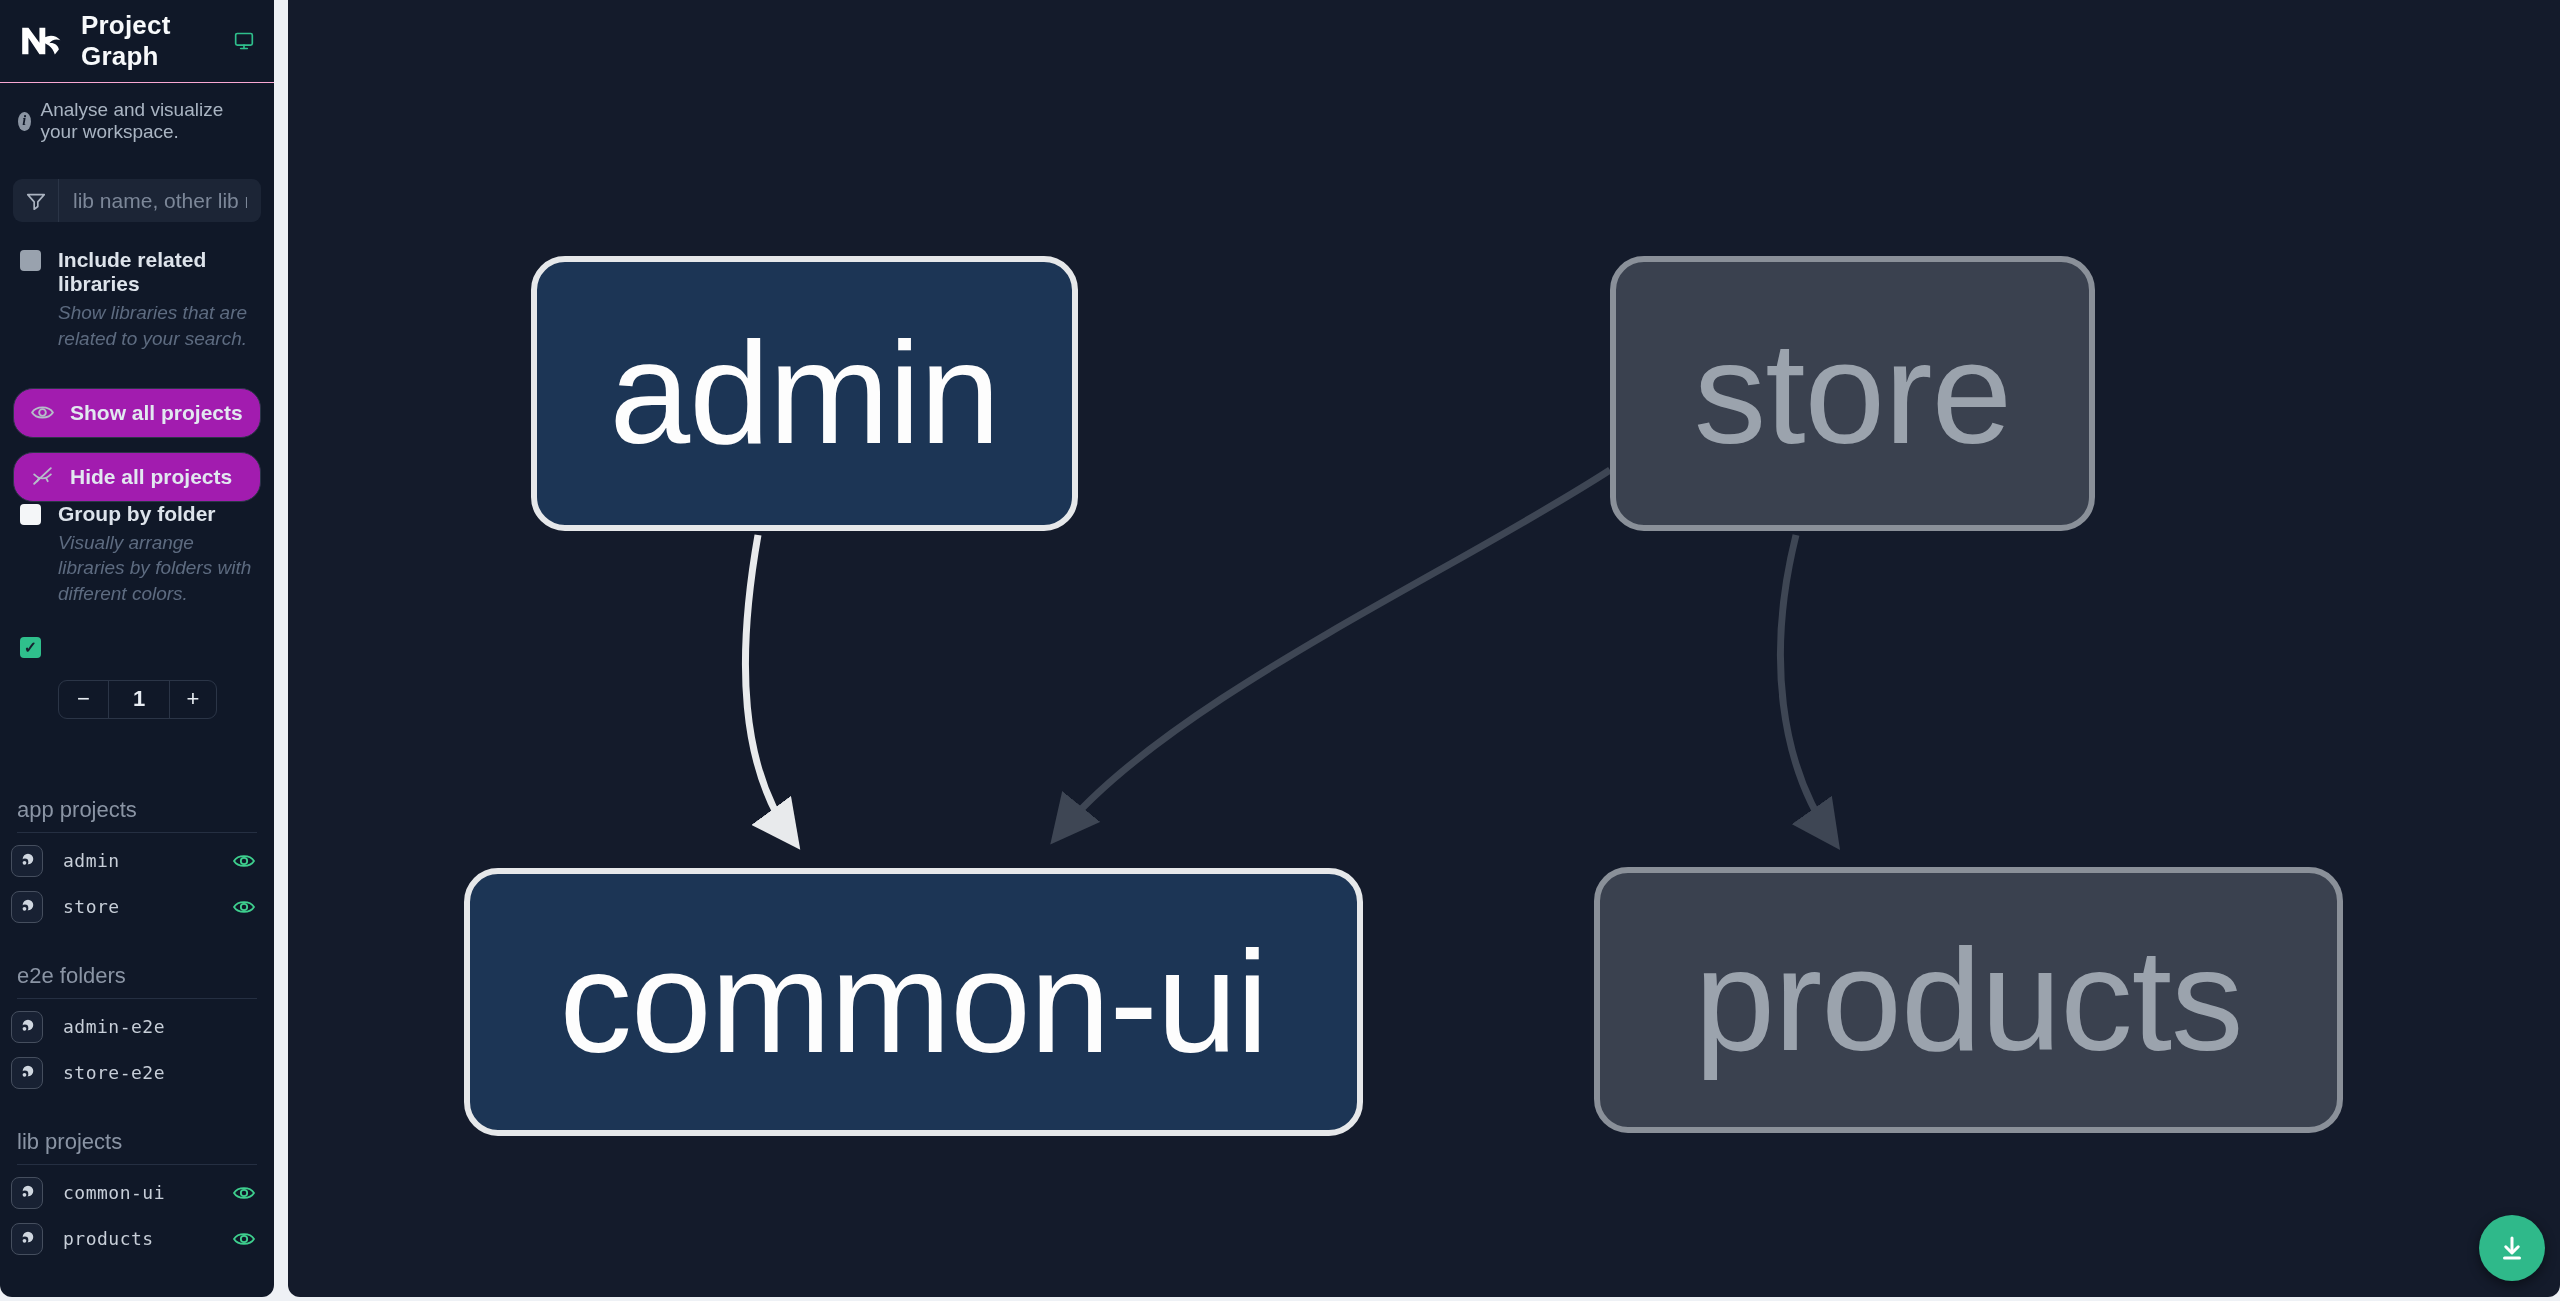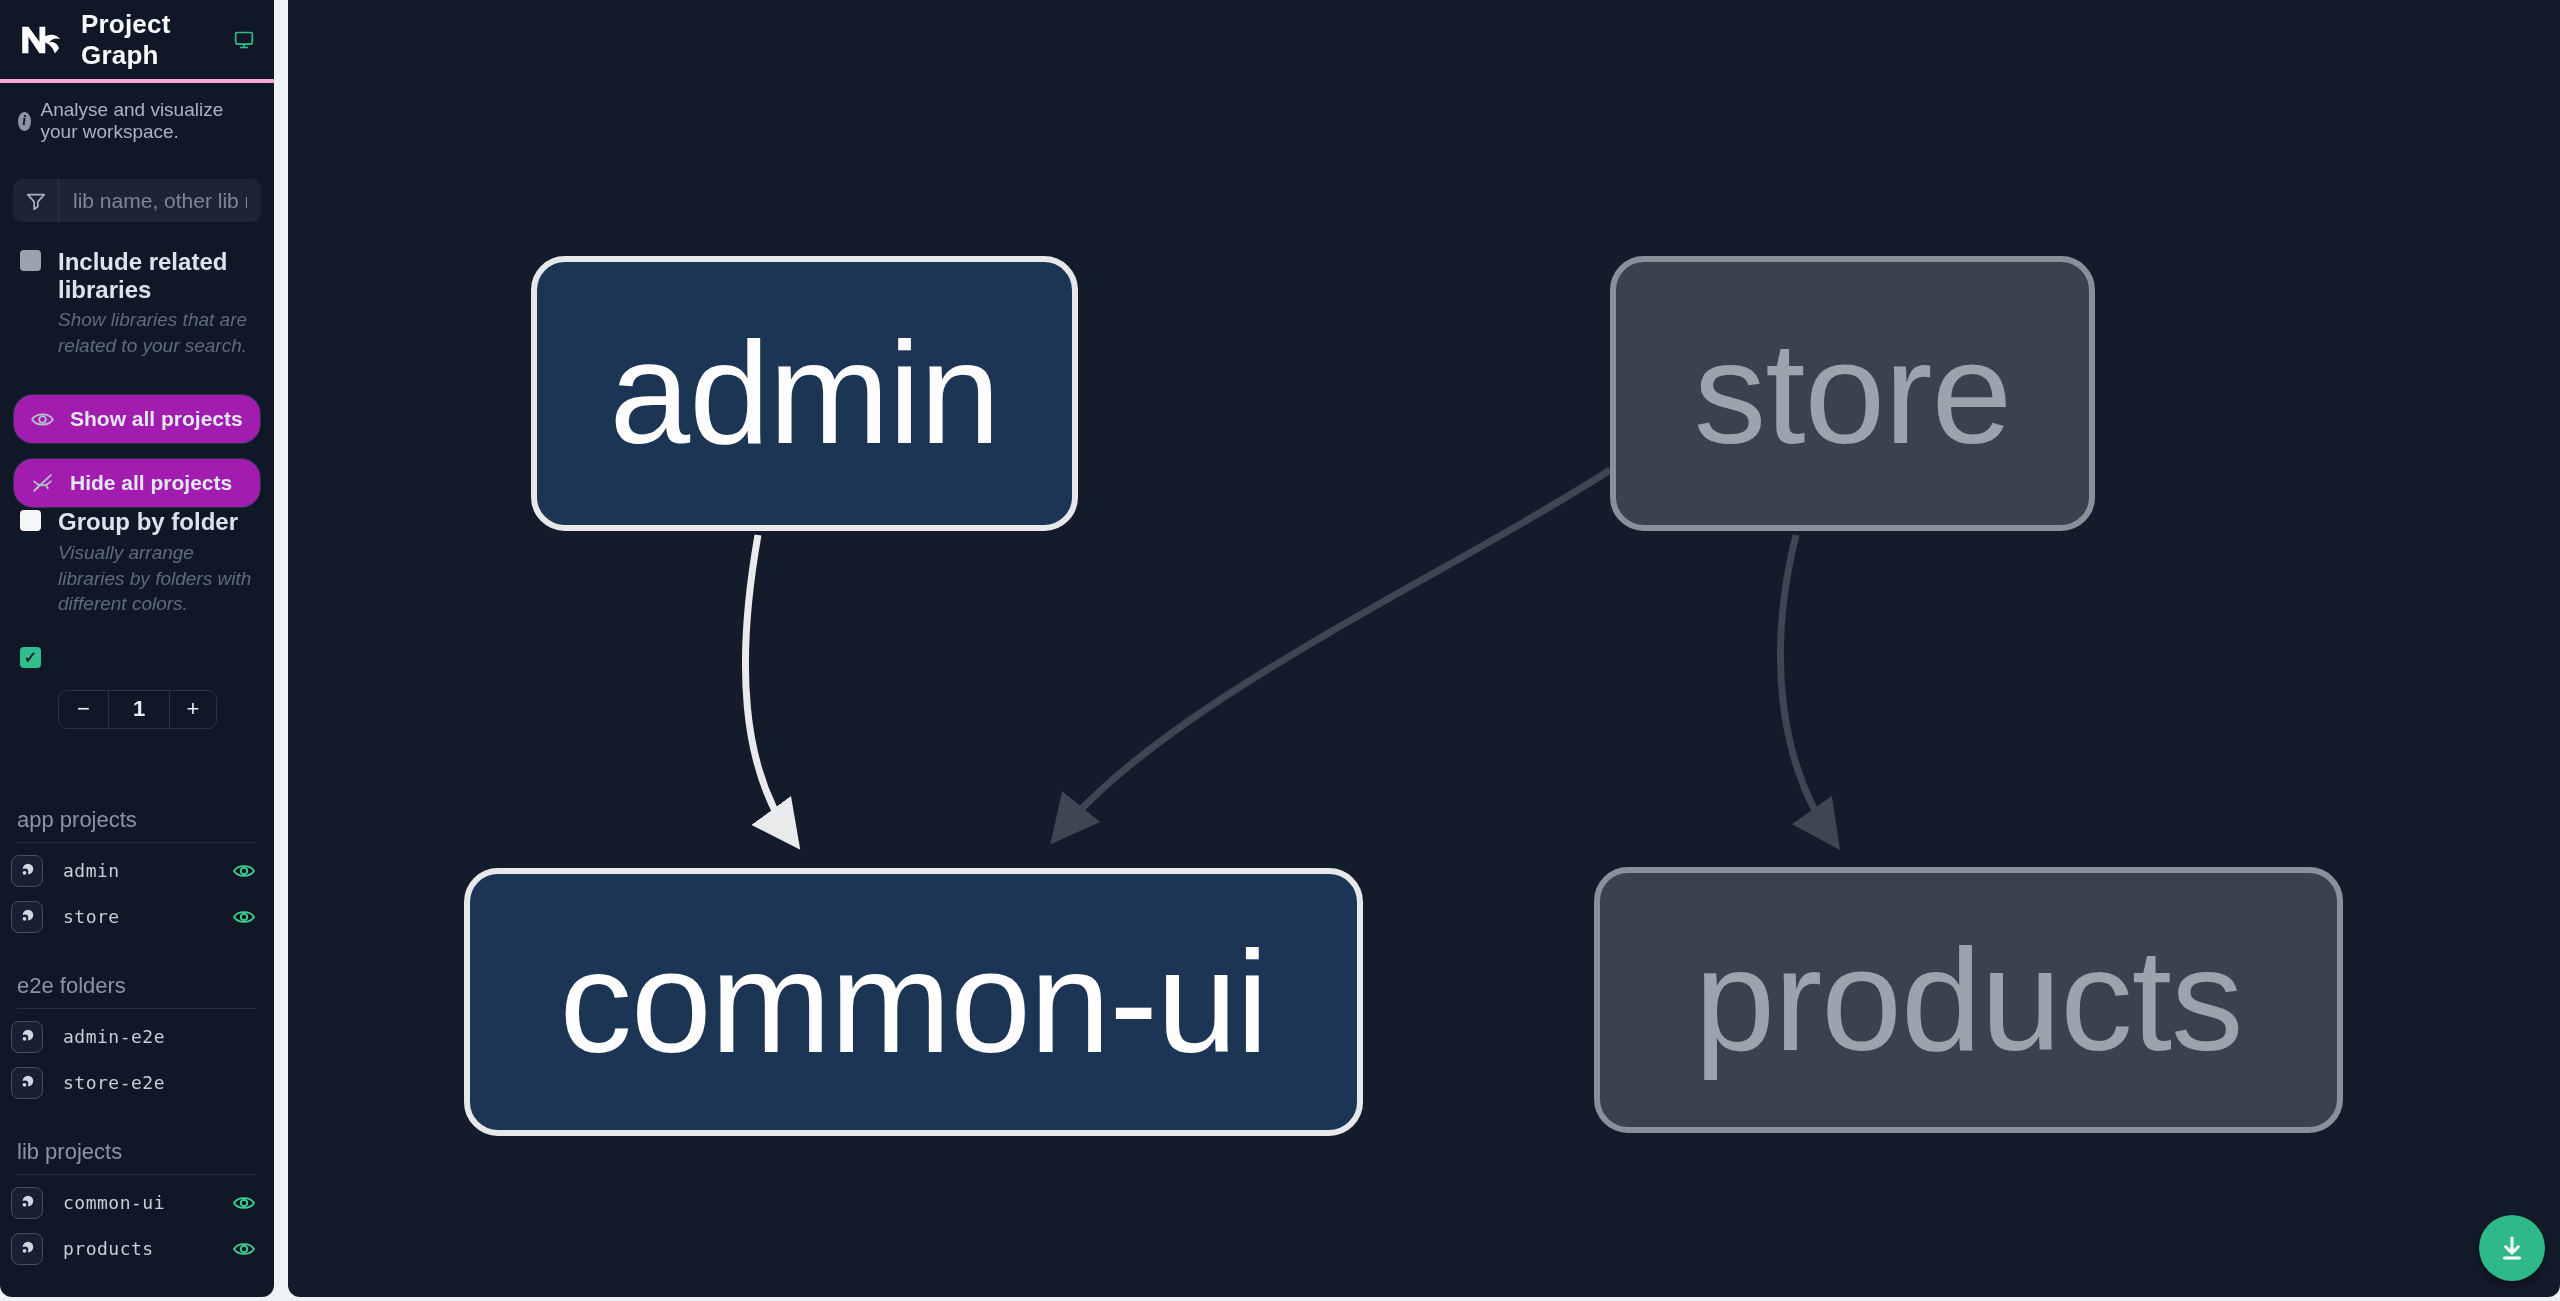--- a/index.html
+++ b/index.html
@@ -12,21 +12,21 @@
 
   
   .sidebar {
     position:absolute; left:0; top:0; width:274px; height:1297px;
     background:#101828; border-radius:0 0 12px 12px;
     display:flex; flex-direction:column; overflow:hidden;
   }
   .side-header {
     display:flex; align-items:center; gap:17px;
     padding:0 20px; height:83px; flex:0 0 83px;
-    border-bottom:4px solid #f9a8d4;
+    border-bottom:1px solid #f9a8d4;
   }
   .nx-logo { width:44px; height:32px; flex:0 0 auto; }
   .app-title { color:#f7f9fb; font-size:26px; font-weight:700; letter-spacing:0.2px; }
   .monitor-icon { width:26px; height:26px; color:#2fbf8c; margin-left:2px; }
 
   .tagline {
     display:flex; align-items:center; gap:10px;
     padding:0 18px; margin-top:16px; color:#a9b4c2; font-size:19px;
   }
   .info-icon {
@@ -49,21 +49,21 @@
   }
   .search-box input::placeholder { color:#7c8798; }
 
   .option { display:flex; padding:0 20px; margin-top:26px; gap:17px; align-items:flex-start; }
   .cb { width:21px; height:21px; border-radius:4px; flex:0 0 21px; margin-top:2px;
         display:flex; align-items:center; justify-content:center; font-size:16px; font-weight:700; }
   .cb-gray  { background:#99a2ae; }
   .cb-white { background:#f4f6f8; }
   .cb-teal  { background:#2fbf8c; color:#17212f; }
   .option .texts { display:flex; flex-direction:column; }
-  .option .label { color:#dde3eb; font-size:24px; font-weight:700; line-height:1.15; }
+  .option .label { color:#dde3eb; font-size:21px; font-weight:700; line-height:1.15; }
   .option .desc  { color:#5d6b80; font-size:19px; line-height:1.35; margin-top:4px;font-style:italic; }
 
   .side-btn {
     margin:0 13px; height:50px; border:1.5px solid #2b3547; border-radius:20px;
     background:#a21caf; display:flex; align-items:center; gap:15px; padding:0 16px;
     color:#e2e8f0; font-size:21px; font-weight:700; cursor:pointer;
   }
   .side-btn .bicon { width:25px; height:25px; color:#b6bec9; flex:0 0 25px; }
   .btn-show { margin-top:36px; }
   .btn-hide { margin-top:14px; }

